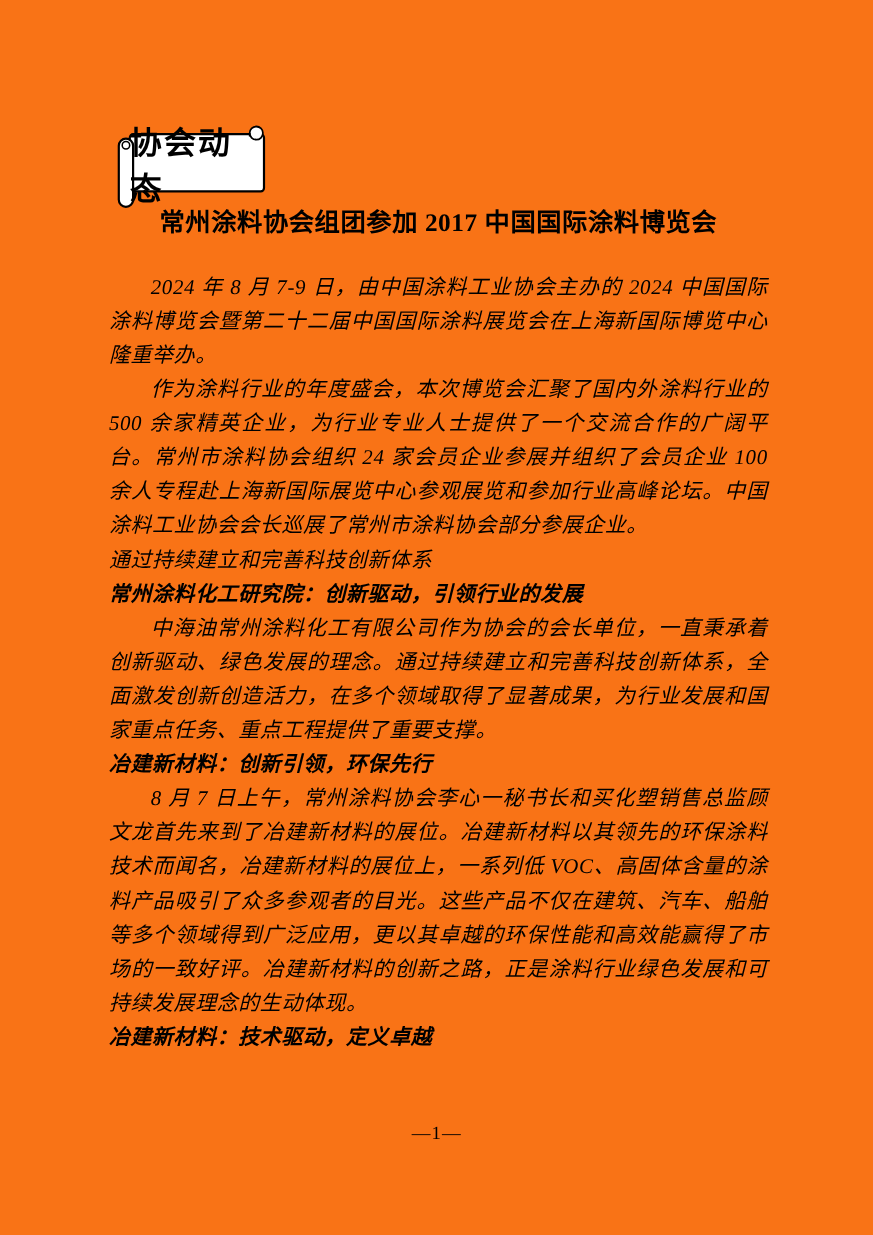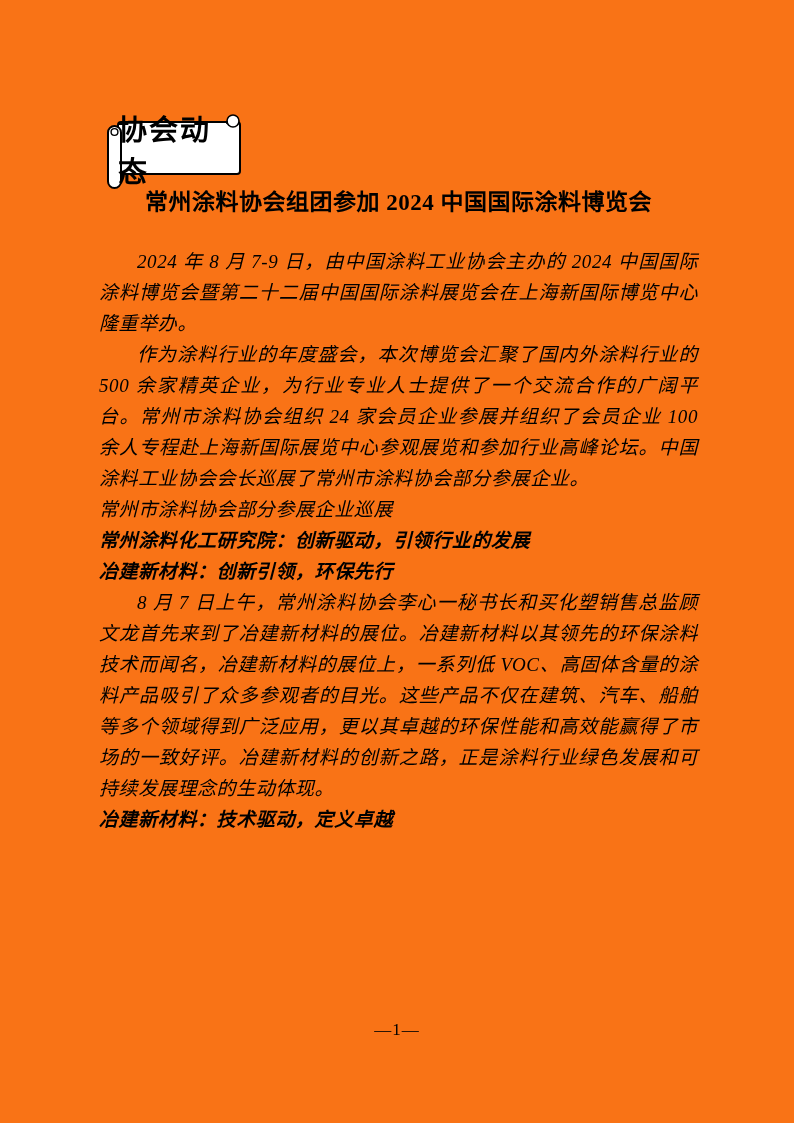--- a/index.html
+++ b/index.html
@@ -80,27 +80,28 @@
       <path d="M 123 11 L 123 14" fill="none" stroke="#000000" stroke-width="1.6"></path>
 
       <rect x="4" y="16" width="13" height="62" rx="6.5" ry="6.5" fill="#ffffff" stroke="#000000" stroke-width="2"></rect>
 
       <circle cx="10.5" cy="22" r="3.4" fill="#ffffff" stroke="#000000" stroke-width="1.4"></circle>
     </svg>
     <div class="banner-label">协会动态</div>
   </div>
 
   <div class="content body-text">
-    <h1 class="title">常州涂料协会组团参加 2024 中国国际涂料博览会</h1>
+    <h1 class="title">常州涂料协会组团参加 2017 中国国际涂料博览会</h1>
 
     <p class="para">2024 年 8 月 7-9 日，由中国涂料工业协会主办的 2024 中国国际涂料博览会暨第二十二届中国国际涂料展览会在上海新国际博览中心隆重举办。</p>
     <p class="para">作为涂料行业的年度盛会，本次博览会汇聚了国内外涂料行业的 500 余家精英企业，为行业专业人士提供了一个交流合作的广阔平台。常州市涂料协会组织 24 家会员企业参展并组织了会员企业 100 余人专程赴上海新国际展览中心参观展览和参加行业高峰论坛。中国涂料工业协会会长巡展了常州市涂料协会部分参展企业。</p>
-    <p class="plain">常州市涂料协会部分参展企业巡展</p>
+    <p class="plain">通过持续建立和完善科技创新体系</p>
 
     <h2 class="heading">常州涂料化工研究院：创新驱动，引领行业的发展</h2>
+    <p class="para">中海油常州涂料化工有限公司作为协会的会长单位，一直秉承着创新驱动、绿色发展的理念。通过持续建立和完善科技创新体系，全面激发创新创造活力，在多个领域取得了显著成果，为行业发展和国家重点任务、重点工程提供了重要支撑。</p>
 
     <h2 class="heading">冶建新材料：创新引领，环保先行</h2>
     <p class="para">8 月 7 日上午，常州涂料协会李心一秘书长和买化塑销售总监顾文龙首先来到了冶建新材料的展位。冶建新材料以其领先的环保涂料技术而闻名，冶建新材料的展位上，一系列低 VOC、高固体含量的涂料产品吸引了众多参观者的目光。这些产品不仅在建筑、汽车、船舶等多个领域得到广泛应用，更以其卓越的环保性能和高效能赢得了市场的一致好评。冶建新材料的创新之路，正是涂料行业绿色发展和可持续发展理念的生动体现。</p>
 
     <h2 class="heading">冶建新材料：技术驱动，定义卓越</h2>
   </div>
 
   <div class="footer">—1—</div>
 
 </div>

